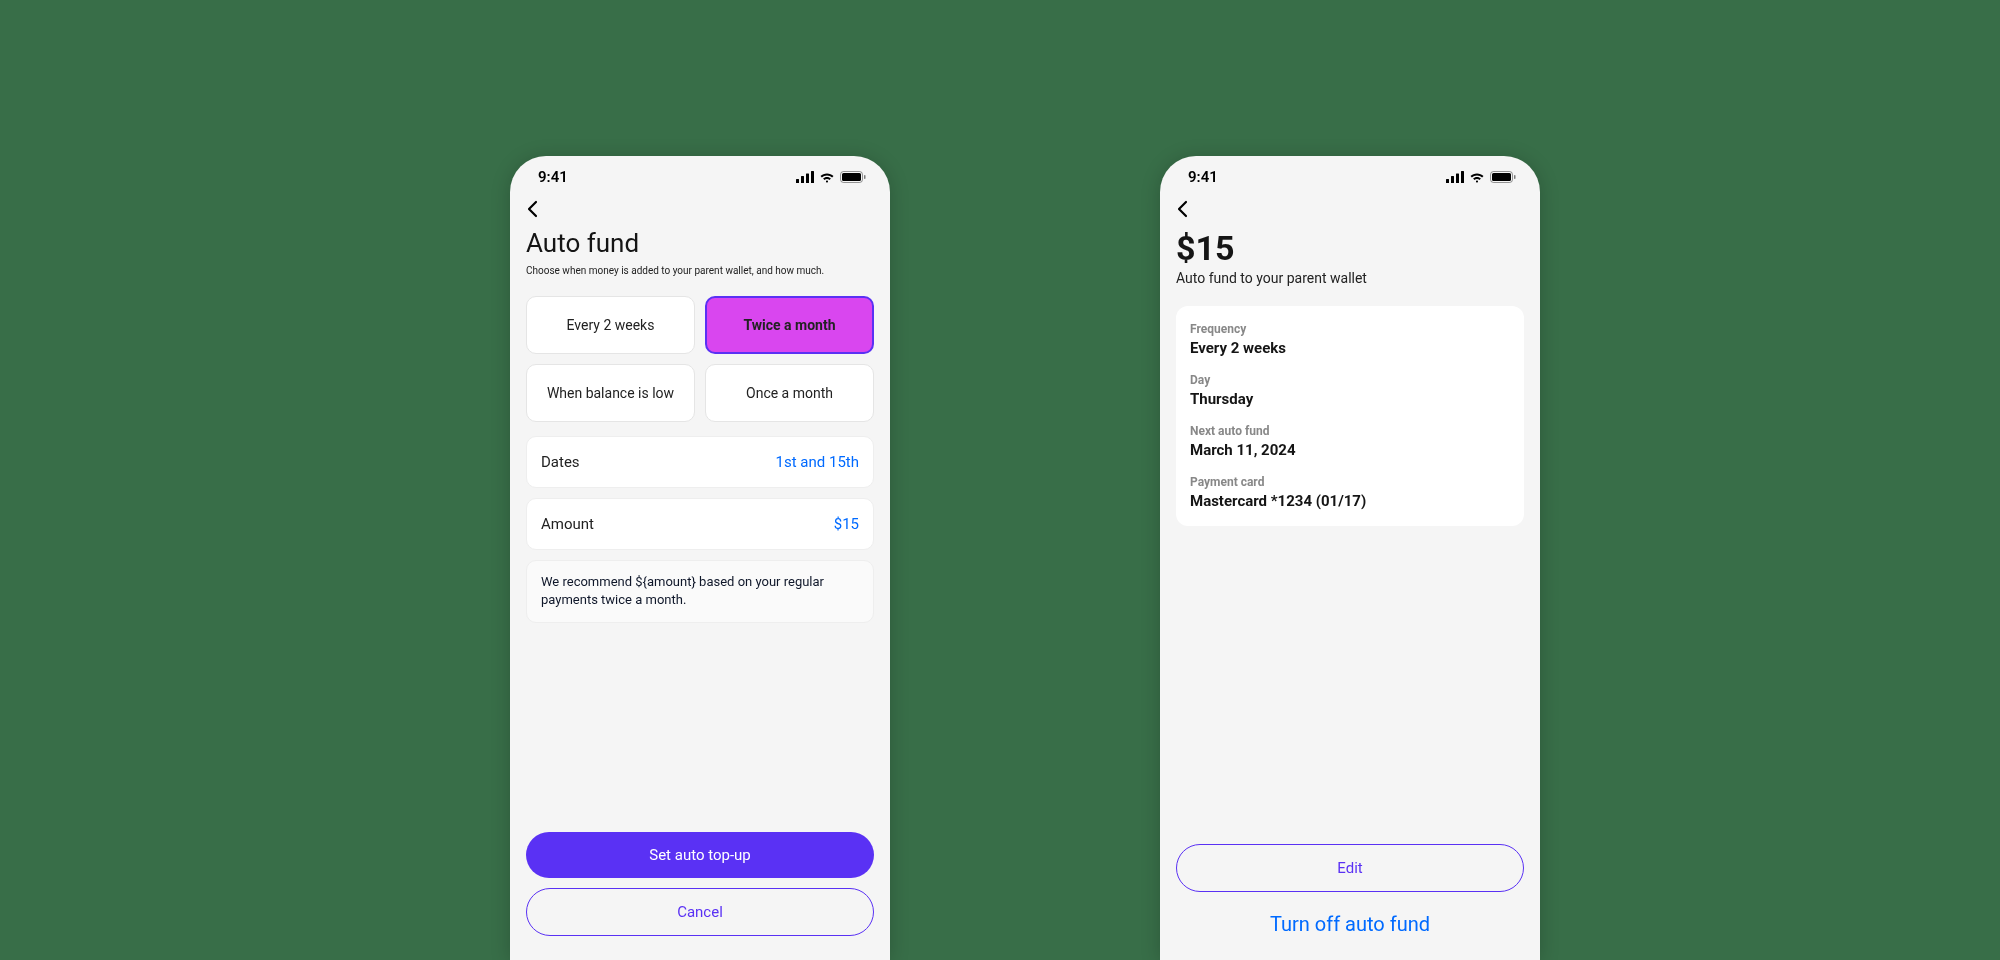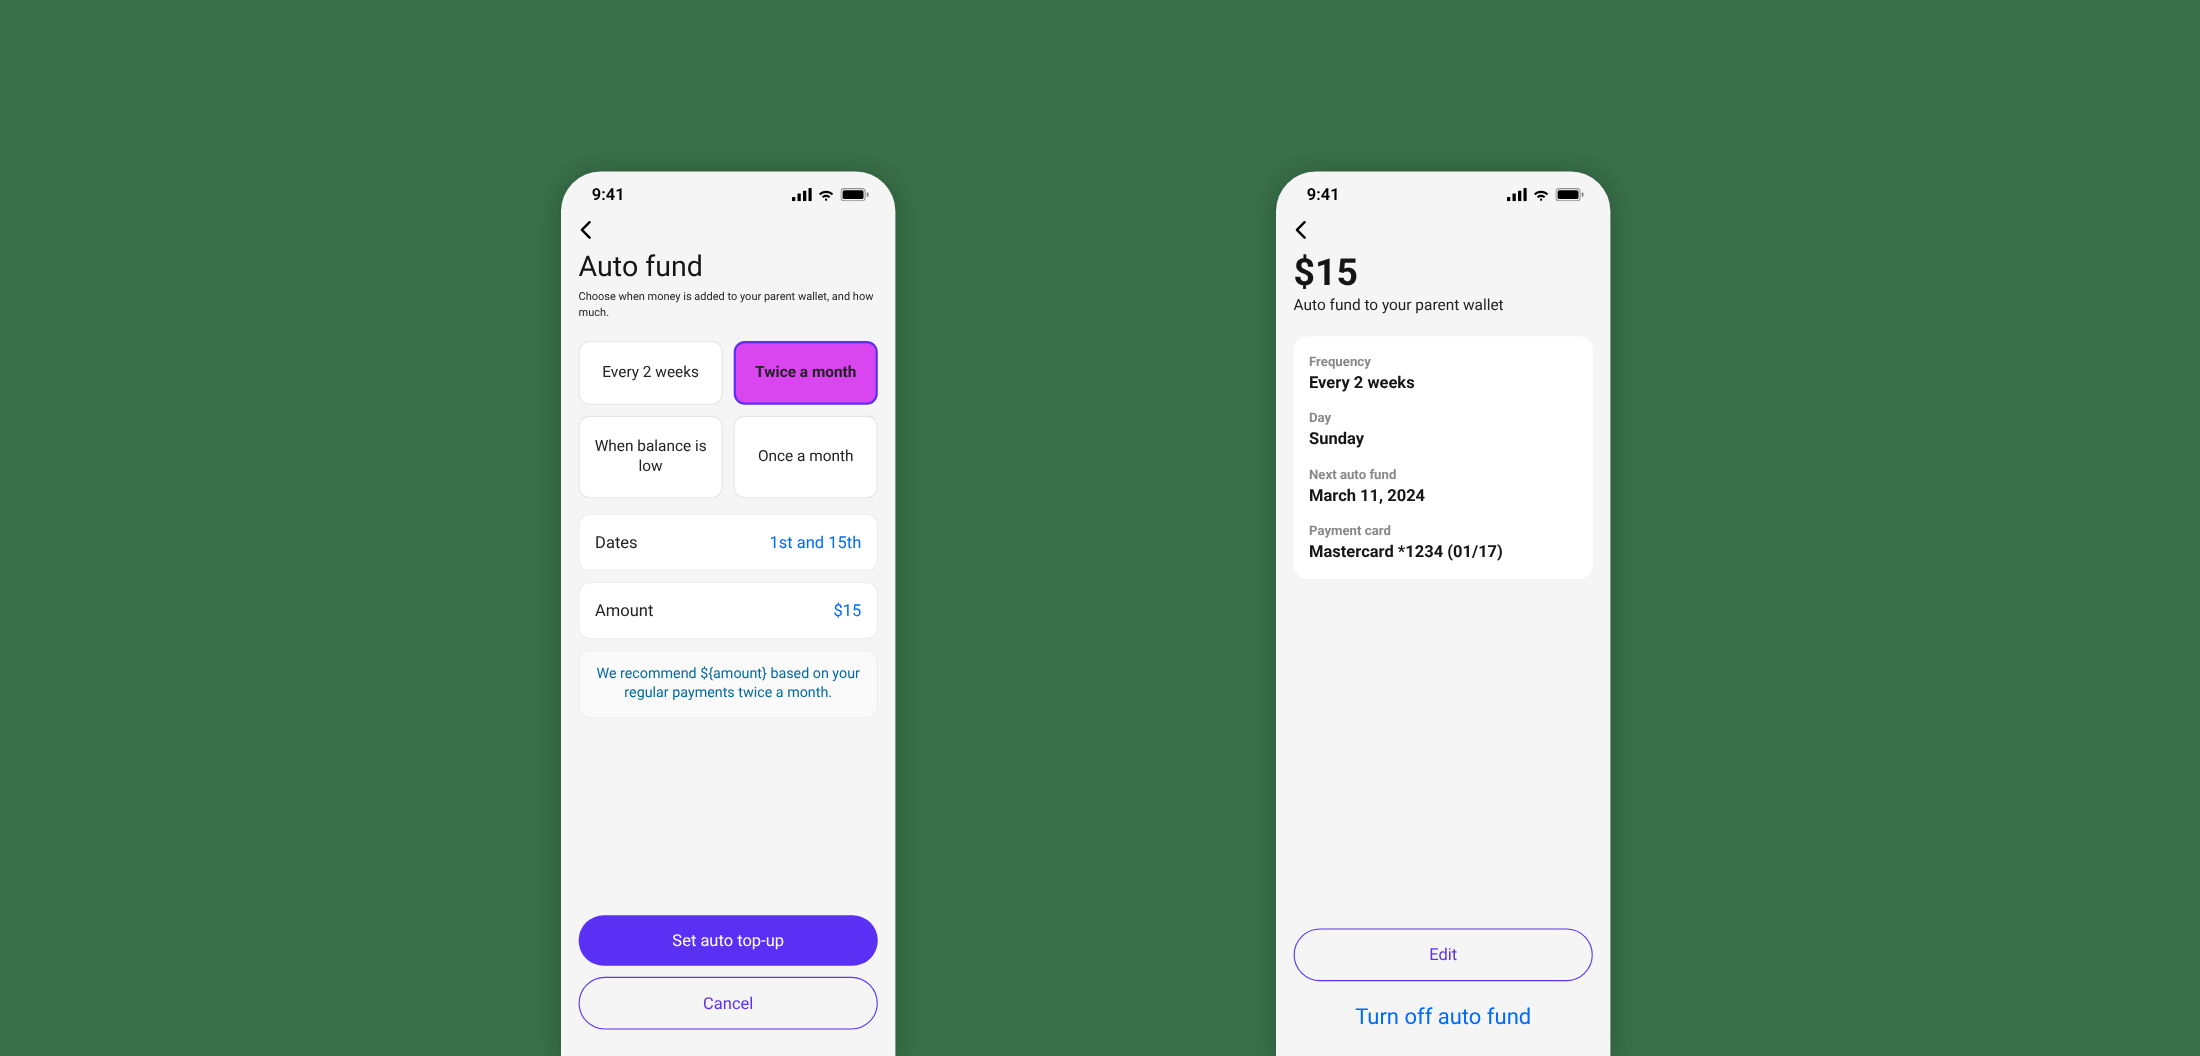--- a/index.html
+++ b/index.html
@@ -5,21 +5,21 @@
   * { box-sizing: border-box; margin: 0; padding: 0; }
   body {
     background: #386e48;
     font-family: -apple-system, BlinkMacSystemFont, "Segoe UI", Roboto, Helvetica, Arial, sans-serif;
     width: 2000px;
     height: 960px;
     position: relative;
   }
   .phone {
     position: absolute;
-    width: 304px;
+    width: 380px;
     background: #f5f5f5;
     border-radius: 36px 36px 0 0;
     overflow: hidden;
     box-shadow: 0 2px 20px rgba(0,0,0,0.2);
   }
   .phone1 { left: 510px; top: 156px; height: 804px; }
   .phone2 { left: 1160px; top: 156px; height: 804px; }
 
   .status-bar {
     display: flex;
@@ -92,23 +92,22 @@
   }
   .row-label { color: #222; }
   .row-value { color: #006aff; }
 
   .info-box {
     background: #fafafa;
     border: 1px solid #eee;
     border-radius: 10px;
     padding: 12px 14px;
     font-size: 13px;
-    color: #0369a1;
+    color: #0f172a;
     line-height: 1.4;
-    text-align: center;
   }
 
   .bottom-actions {
     position: absolute;
     bottom: 0;
     left: 0;
     right: 0;
     padding: 0 16px 14px 16px;
   }
   .btn {
@@ -261,21 +260,21 @@
     <div class="amount-title">$15</div>
     <div class="amount-sub">Auto fund to your parent wallet</div>
 
     <div class="card">
       <div class="card-row">
         <div class="card-label">Frequency</div>
         <div class="card-value">Every 2 weeks</div>
       </div>
       <div class="card-row">
         <div class="card-label">Day</div>
-        <div class="card-value">Sunday</div>
+        <div class="card-value">Thursday</div>
       </div>
       <div class="card-row">
         <div class="card-label">Next auto fund</div>
         <div class="card-value">March 11, 2024</div>
       </div>
       <div class="card-row">
         <div class="card-label">Payment card</div>
         <div class="card-value">Mastercard *1234 (01/17)</div>
       </div>
     </div>

